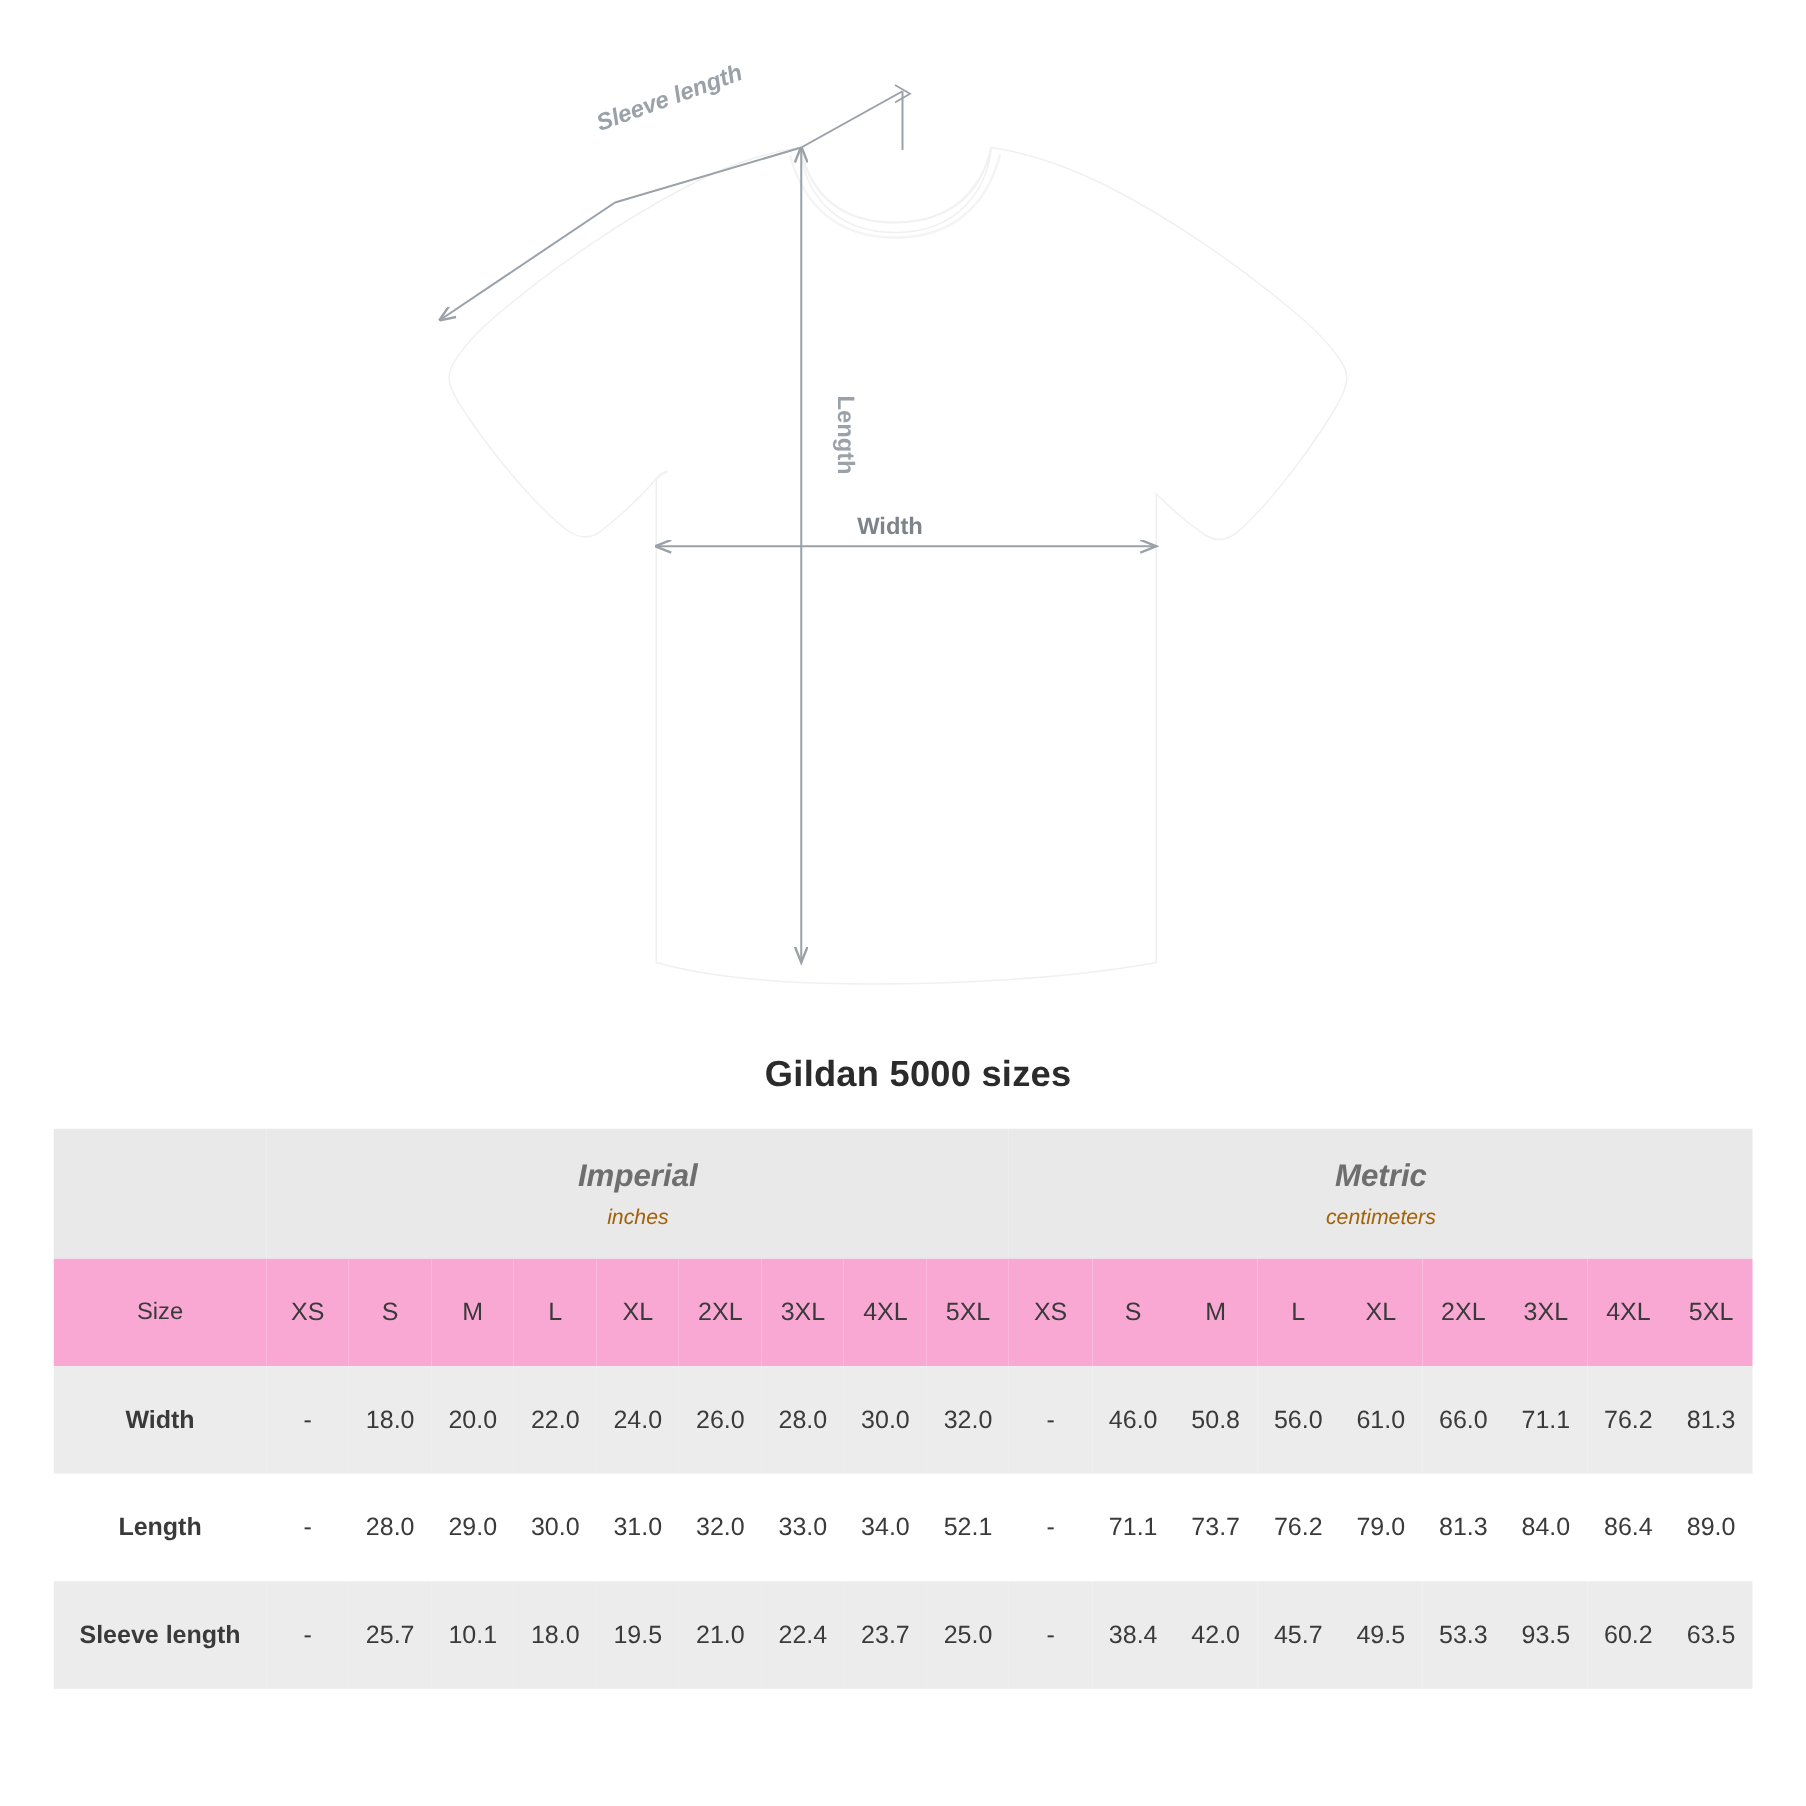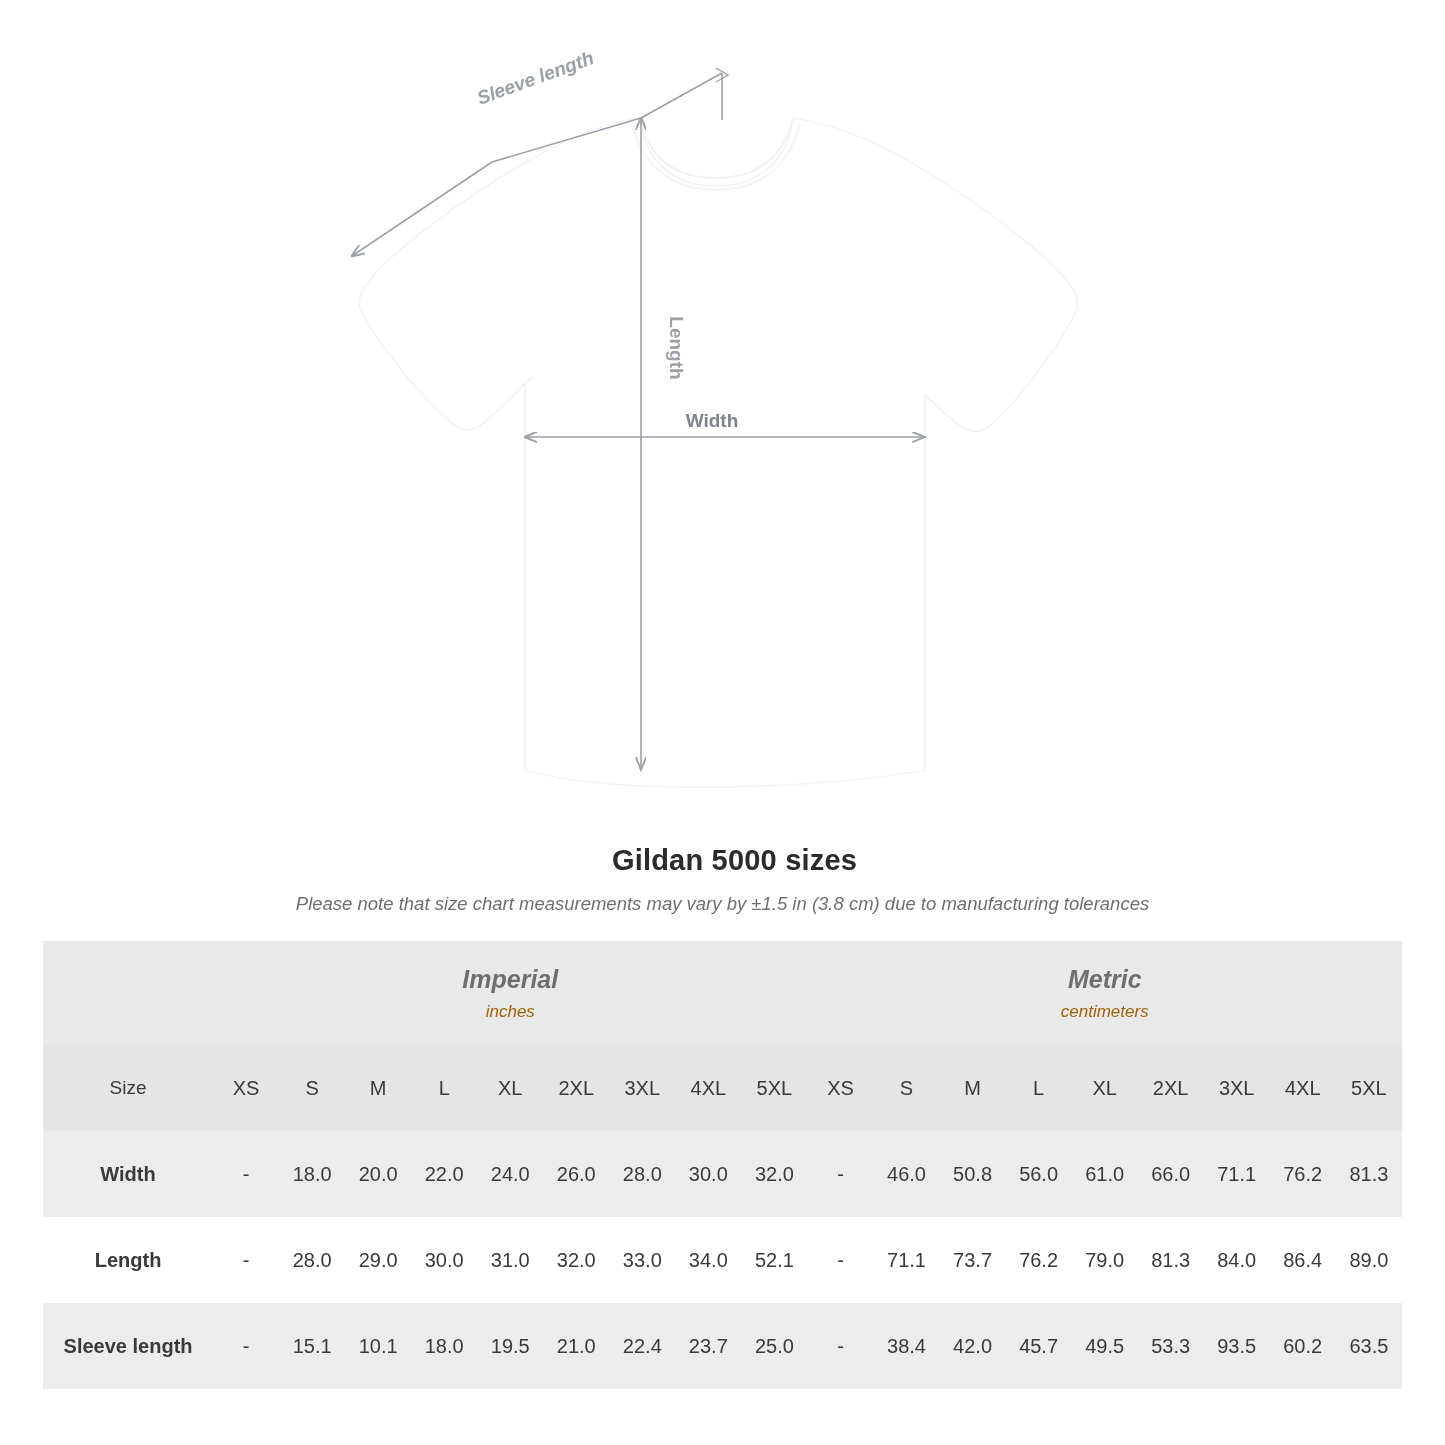--- a/index.html
+++ b/index.html
@@ -76,21 +76,21 @@
     color: #6e6e6e;
     line-height: 1.25;
   }
   .unit-sub {
     font-size: 17px;
     font-style: italic;
     color: #a16207;
     margin-top: 6px;
   }
   .head-row td {
-    background: #e5e5e5;
+    background: #f9a8d4;
     height: 84px;
     font-size: 20px;
     color: #3a3a3a;
     font-weight: bold;
   }
   .head-row td.sizecell {
     font-size: 19px;
   }
   .row-shaded td {
     background: #ececec;
@@ -171,21 +171,20 @@
 
       <g>
         <line x1="525" y1="437" x2="925" y2="437" stroke="#9aa1a8" stroke-width="1.6" marker-start="url(#arrowStart)" marker-end="url(#arrowEnd)"></line>
       </g>
       <text x="712" y="427" font-family="Liberation Sans, sans-serif" font-size="19" font-weight="bold" fill="#7c838a" text-anchor="middle">Width</text>
     </svg>
   </div>
 
   <div class="title-block">
     <div class="chart-title">Gildan 5000 sizes</div>
-    <div class="chart-note">Please note that size chart measurements may vary by ±1.5 in (3.8 cm) due to manufacturing tolerances</div>
   </div>
 
   <div class="table-wrap">
     <table class="size-table">
       <colgroup>
         <col class="col-label">
         <col class="col-val">
           <col class="col-val">
           <col class="col-val">
           <col class="col-val">
@@ -280,21 +279,21 @@
           <td>79.0</td>
           <td>81.3</td>
           <td>84.0</td>
           <td>86.4</td>
           <td>89.0</td>
         </tr>
 
         <tr class="data-row row-shaded">
           <td class="label">Sleeve length</td>
           <td>-</td>
-          <td>15.1</td>
+          <td>25.7</td>
           <td>10.1</td>
           <td>18.0</td>
           <td>19.5</td>
           <td>21.0</td>
           <td>22.4</td>
           <td>23.7</td>
           <td>25.0</td>
           <td>-</td>
           <td>38.4</td>
           <td>42.0</td>

